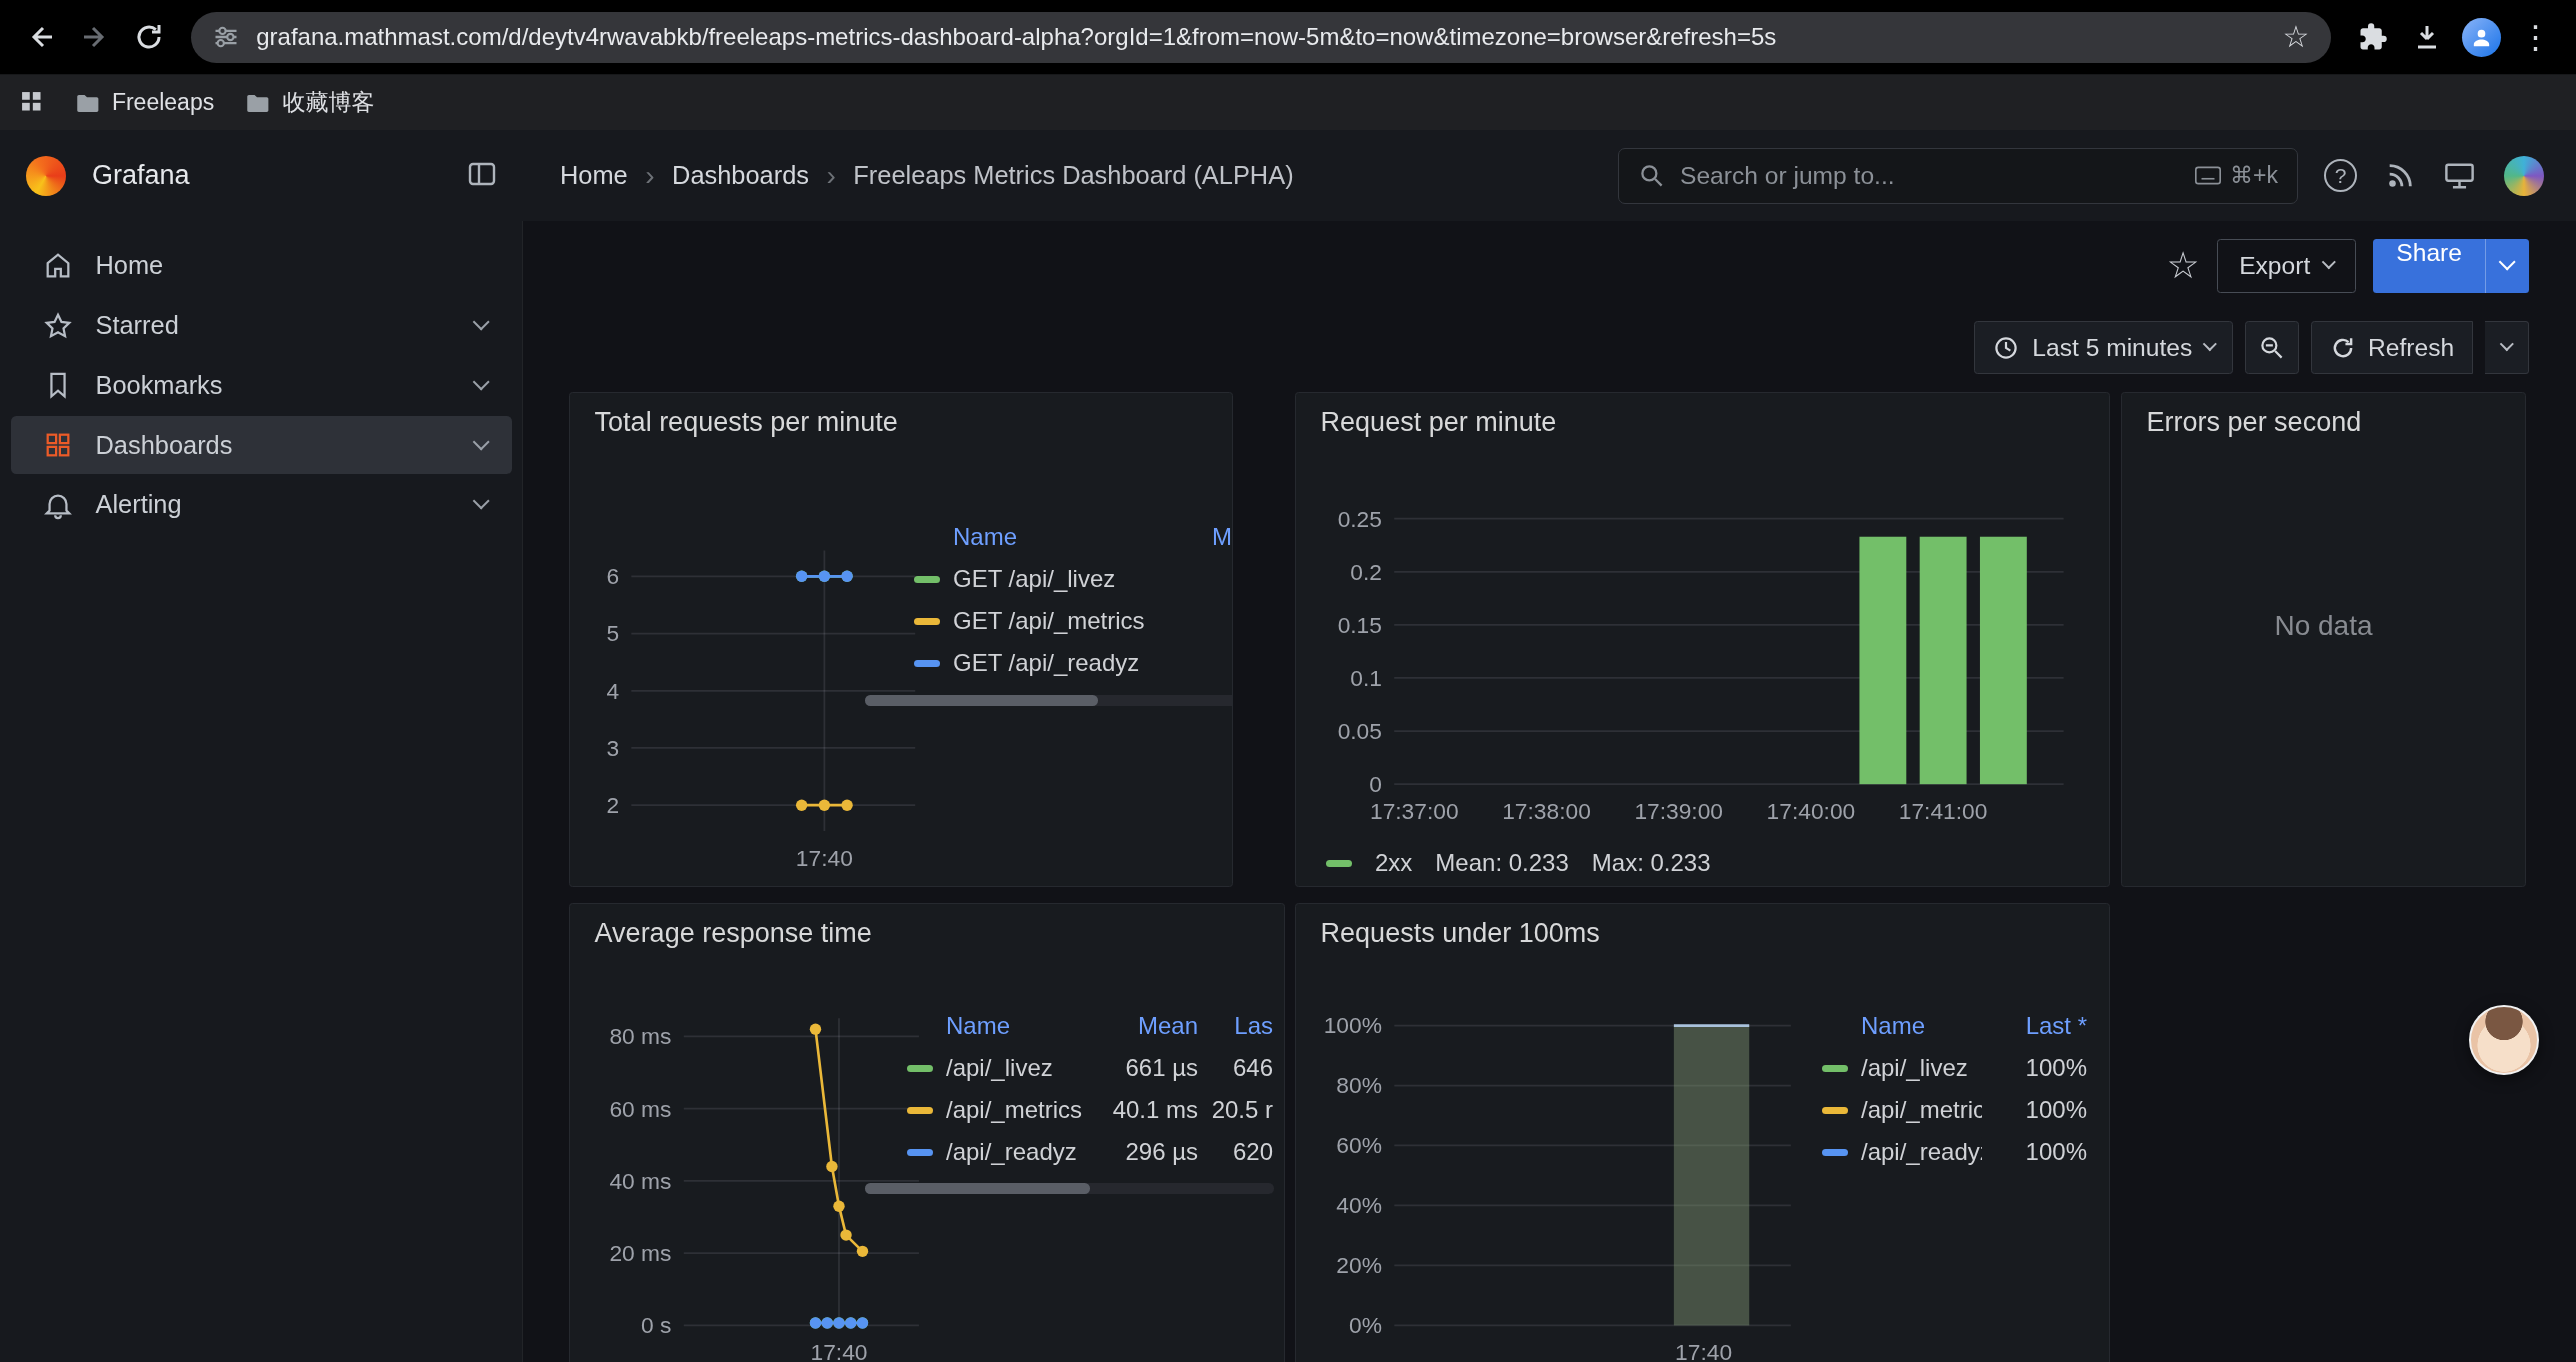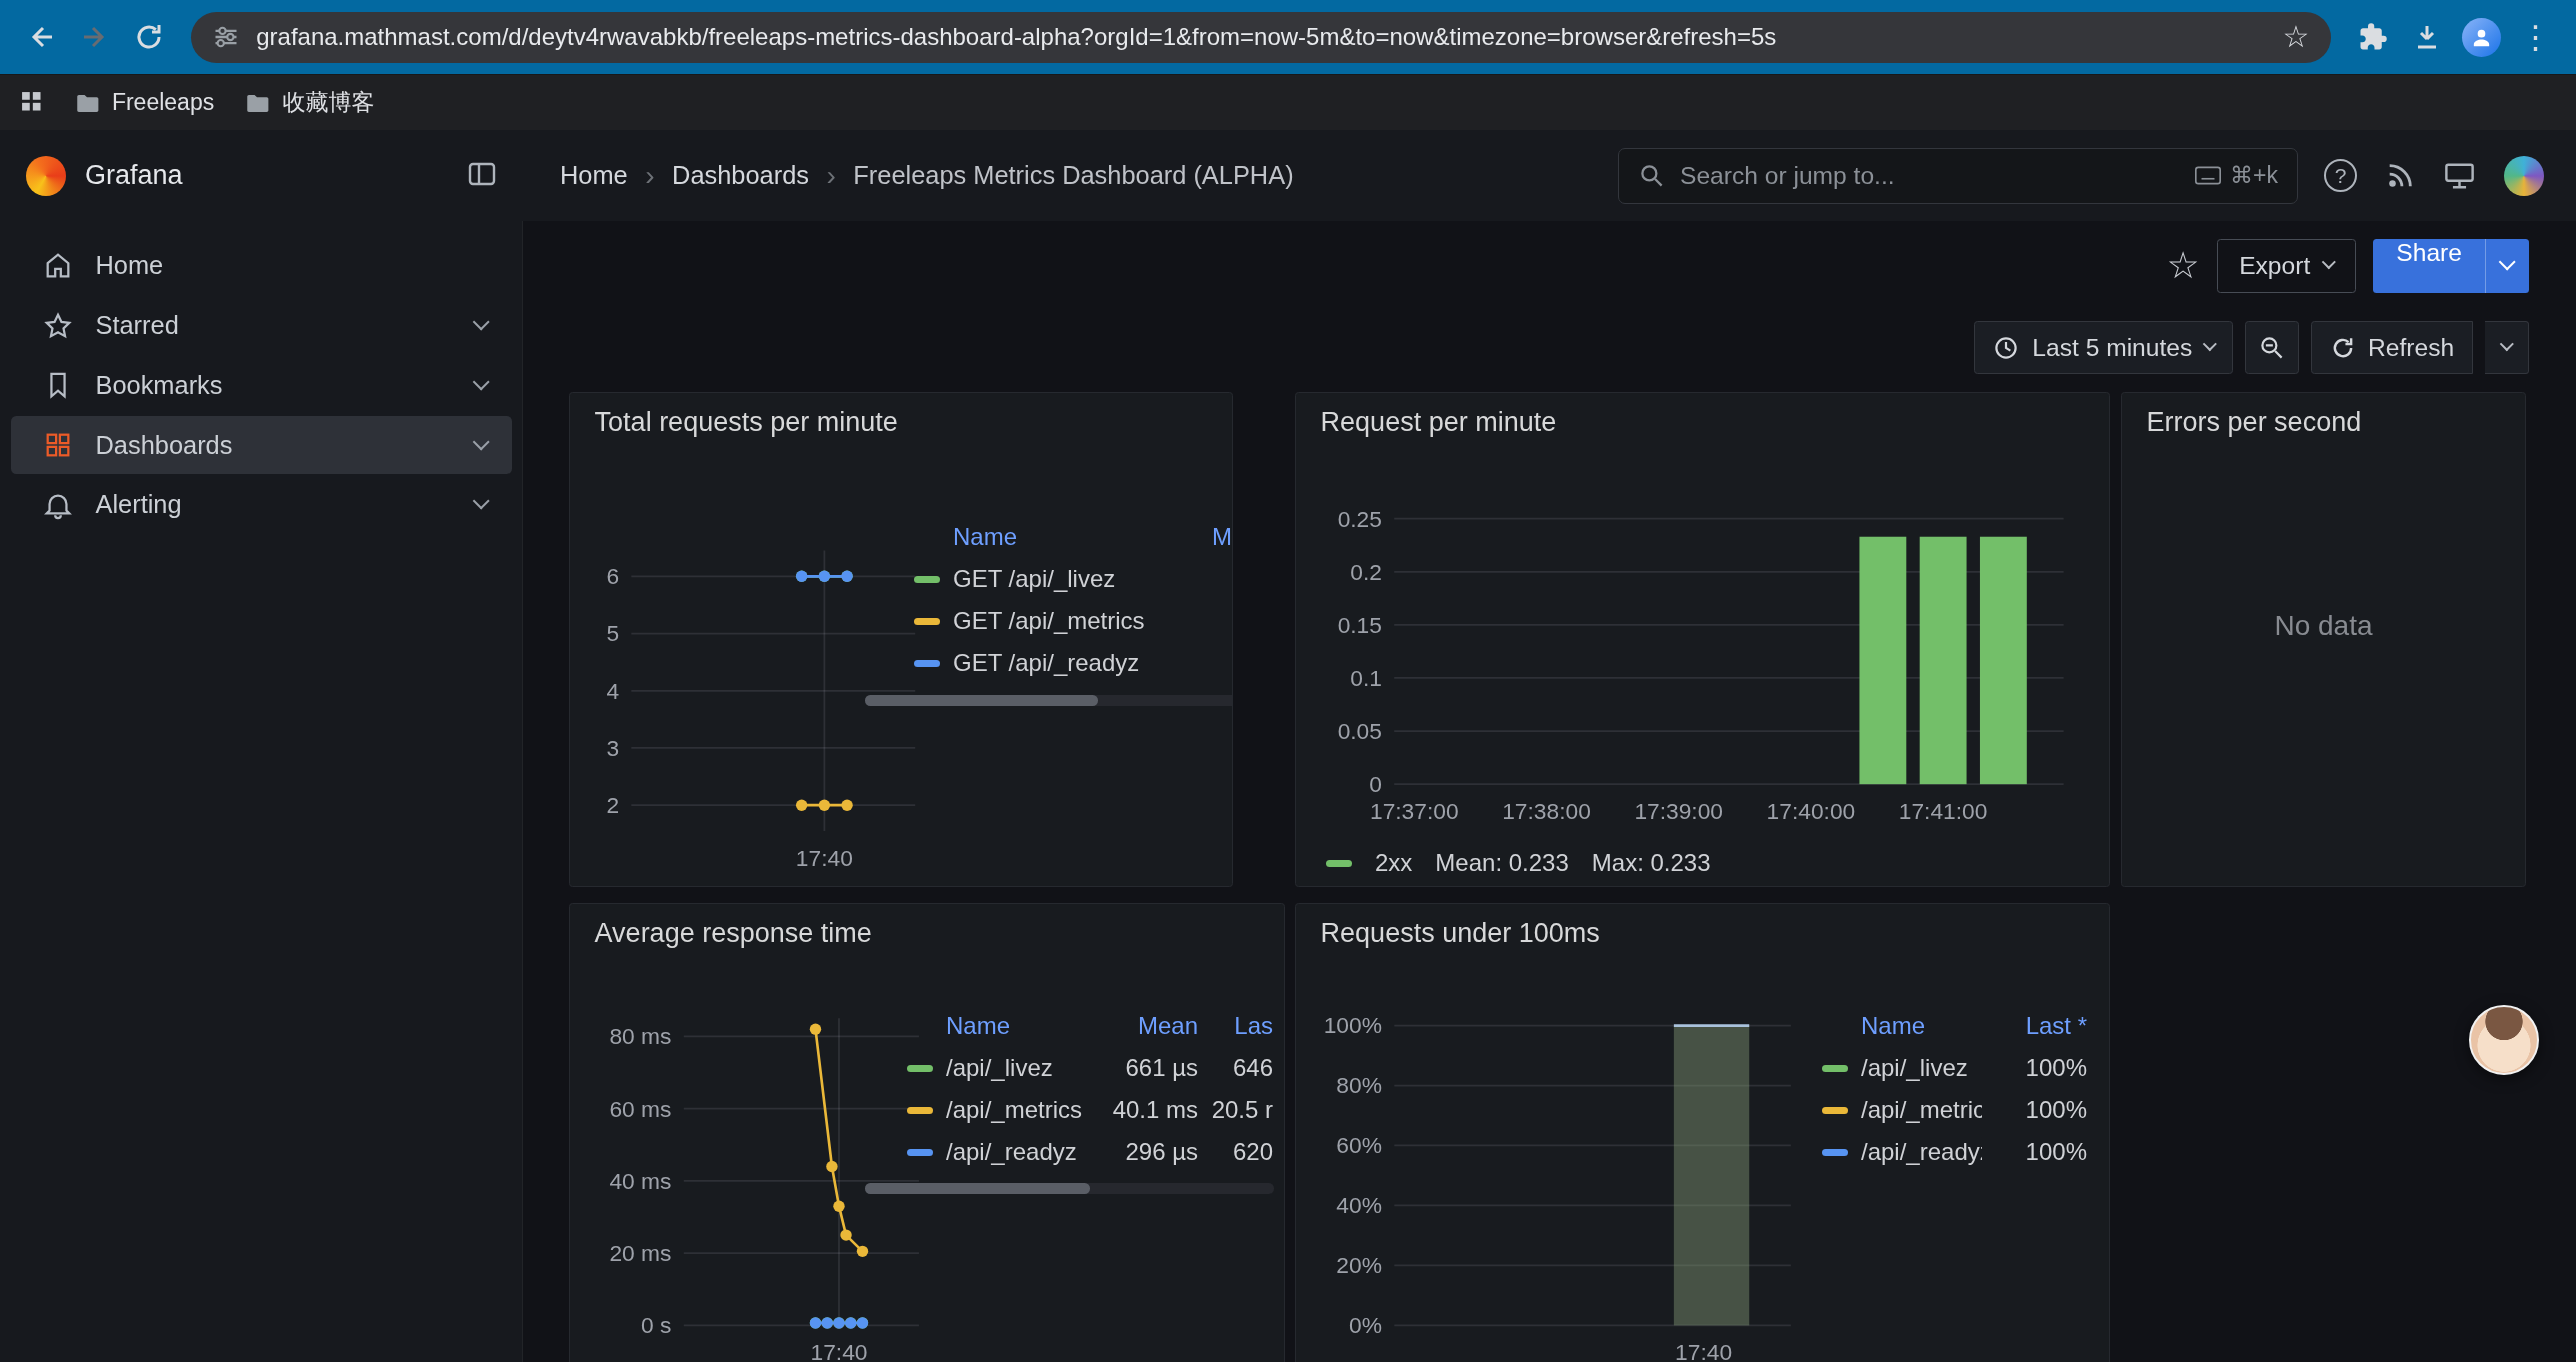--- a/index.html
+++ b/index.html
@@ -3,36 +3,36 @@
 <meta charset="utf-8">
 <style>
   *{box-sizing:border-box;margin:0;padding:0}
   html,body{width:2576px;height:1363px;overflow:hidden;background:#111217;
     font-family:"Liberation Sans",sans-serif;}
   #screen{position:absolute;inset:0;overflow:hidden}
   svg{font-family:"Liberation Sans",sans-serif}
   .tick{fill:#9ea2aa;font-size:26px}
 
   
-  #toolbar{position:absolute;left:0;top:0;width:100%;height:74px;background:#0369a1;
+  #toolbar{position:absolute;left:0;top:0;width:100%;height:74px;background:#000000;
     display:flex;align-items:center;padding:0 16px;gap:5.3px}
   .tbtn{width:49px;height:49px;border-radius:50%;display:flex;align-items:center;justify-content:center;flex:0 0 auto}
   #urlbar{flex:1;height:51px;background:#35363a;border-radius:25.4px;display:flex;align-items:center;
     padding:0 21px;gap:16px;margin:0 12.3px;min-width:0}
   .url{flex:1;font-size:24px;color:#e8eaed;white-space:nowrap;overflow:hidden}
   .kebab{font-size:32px;color:#dadde1;line-height:1}
   .pillstar{font-size:30px;color:#dadde1;line-height:1}
   #bookmarksbar{position:absolute;top:74px;left:0;width:100%;height:56px;background:#1f2023;
     display:flex;align-items:center;padding:0 19px;gap:30px;border-top:0.9px solid #17181a}
   .bmitem{display:flex;align-items:center;gap:12.3px;font-size:23px;color:#dfe1e5}
 
   
   #appheader{position:absolute;top:130px;left:0;width:100%;height:91px;background:#17191e;
     display:flex;align-items:center}
-  .brandzone{width:523px;flex:0 0 auto;display:flex;align-items:center;gap:19px;padding-left:26px}
+  .brandzone{width:523px;flex:0 0 auto;display:flex;align-items:center;gap:26px;padding-left:26px}
   .glogo{width:40px;height:40px;border-radius:50%;flex:0 0 auto;
     background:conic-gradient(from 210deg,#f8c21a,#f4701d,#e93d19,#f8c21a)}
   .brand{font-size:27px;color:#e6e8ec;font-weight:500}
   .toggle{margin-left:auto;margin-right:24.6px}
   .breadcrumb{display:flex;align-items:center;gap:17.5px;font-size:25.4px;margin-left:37px;white-space:nowrap}
   .bc-link{color:#d5d8dd}.bc-sep{color:#6d7177;font-size:28px}.bc-current{color:#bfc2c8}
   .searchbox{margin-left:auto;width:680px;height:56px;background:#141619;border:0.9px solid #33363d;
     border-radius:7px;display:flex;align-items:center;gap:14px;padding:0 19px;flex:0 0 auto}
   .sb-ph{flex:1;font-size:24.6px;color:#8b9097;white-space:nowrap;overflow:hidden}
   .sb-kbd{display:flex;align-items:center;gap:8.8px;color:#8b9097;font-size:23px}

